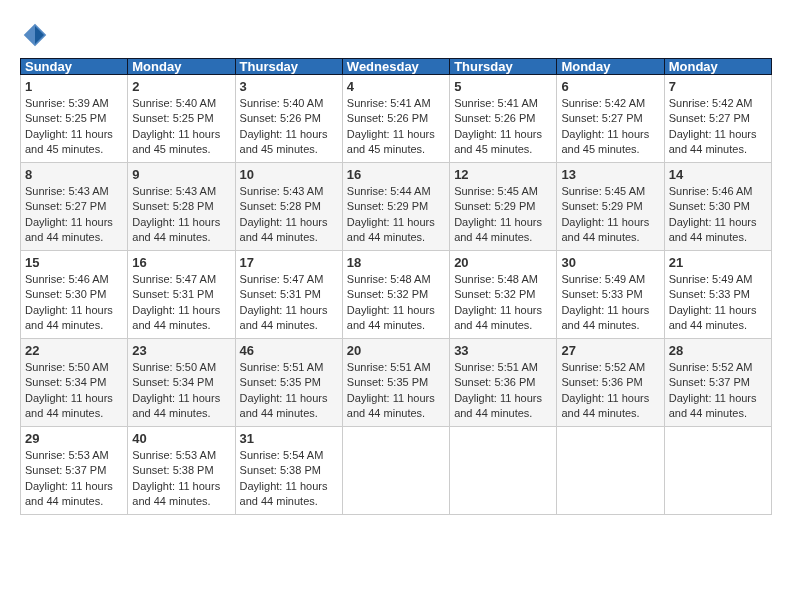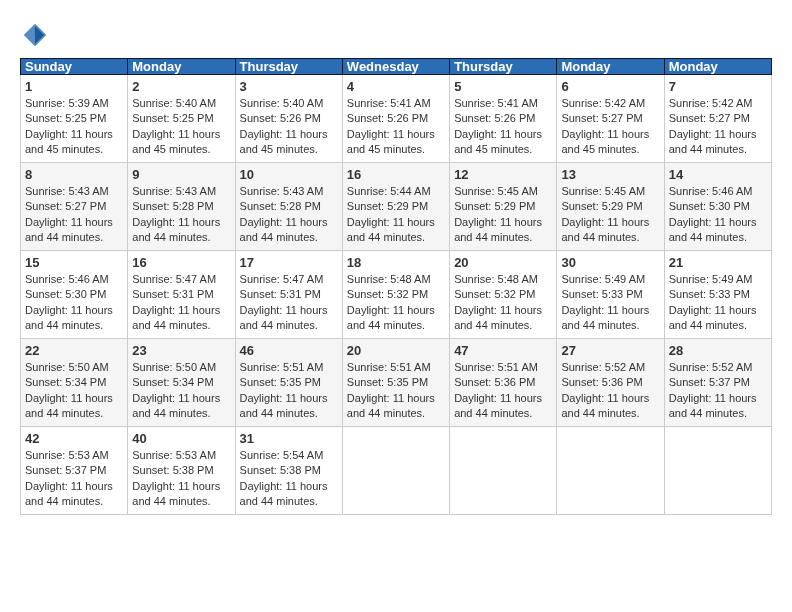--- a/index.html
+++ b/index.html
@@ -327,21 +327,21 @@
       </td>
         <td>
         <span class="day-number">20</span>
         <div class="day-info">
           Sunrise: 5:51 AM<br>
           Sunset: 5:35 PM<br>
           Daylight: 11 hours and 44 minutes.
         </div>
       </td>
         <td>
-        <span class="day-number">47</span>
+        <span class="day-number">33</span>
         <div class="day-info">
           Sunrise: 5:51 AM<br>
           Sunset: 5:36 PM<br>
           Daylight: 11 hours and 44 minutes.
         </div>
       </td>
         <td>
         <span class="day-number">27</span>
         <div class="day-info">
           Sunrise: 5:52 AM<br>
@@ -353,21 +353,21 @@
         <span class="day-number">28</span>
         <div class="day-info">
           Sunrise: 5:52 AM<br>
           Sunset: 5:37 PM<br>
           Daylight: 11 hours and 44 minutes.
         </div>
       </td>
       </tr>
       <tr>
         <td>
-        <span class="day-number">42</span>
+        <span class="day-number">29</span>
         <div class="day-info">
           Sunrise: 5:53 AM<br>
           Sunset: 5:37 PM<br>
           Daylight: 11 hours and 44 minutes.
         </div>
       </td>
         <td>
         <span class="day-number">40</span>
         <div class="day-info">
           Sunrise: 5:53 AM<br>

